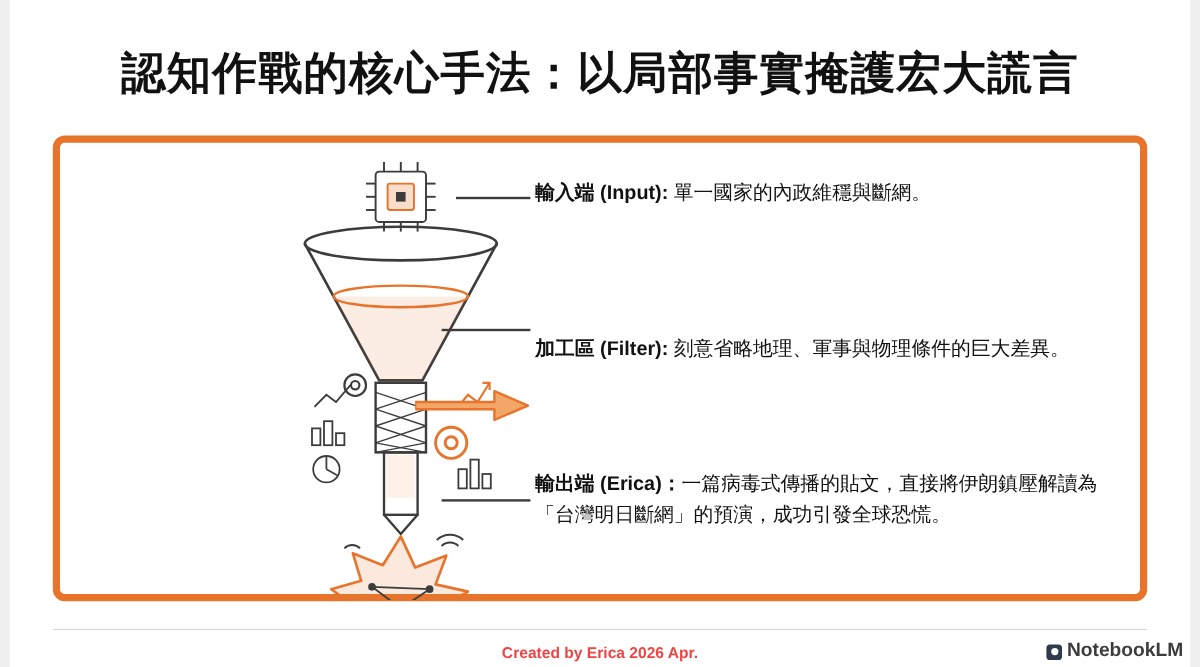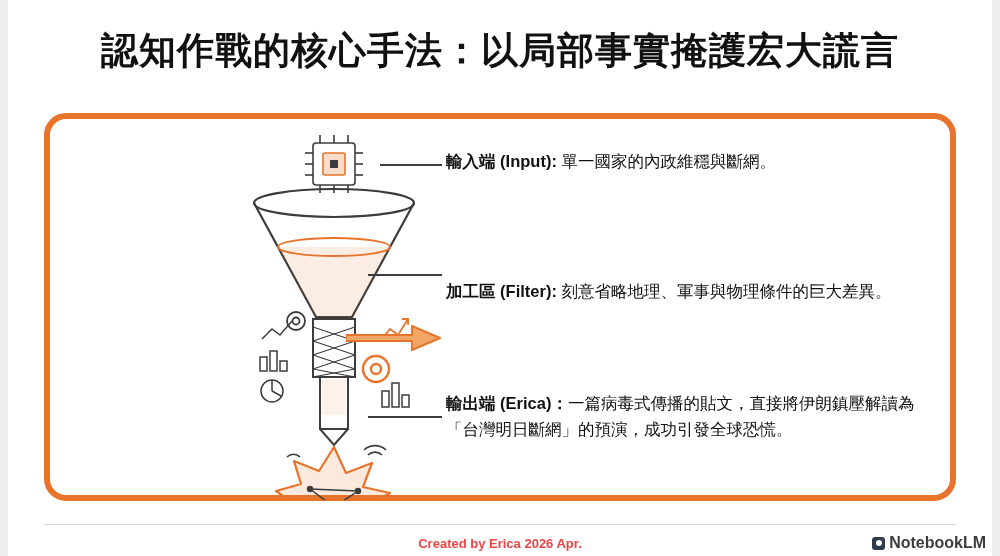--- a/index.html
+++ b/index.html
@@ -17,39 +17,39 @@
   }
   .slide {
     position: relative;
     width: 1000px;
     height: 556px;
     box-sizing: border-box;
   }
   
   .title {
     position: absolute;
-    top: 26px;
+    top: 36px;
     left: 0;
     width: 1000px;
     text-align: center;
     font-size: 37px;
     font-weight: bold;
     letter-spacing: 1px;
     color: #111111;
     white-space: nowrap;
   }
   
   .panel {
     position: absolute;
     left: 44px;
     top: 113px;
     width: 912px;
     height: 388px;
     border: 6px solid #E8742C;
-    border-radius: 22px;
+    border-radius: 10px;
     box-sizing: border-box;
     background: #ffffff;
     padding-left: 47px;
   }
   
   .art {
     position: absolute;
     left: 150px;
     top: 6px;
     width: 300px;

